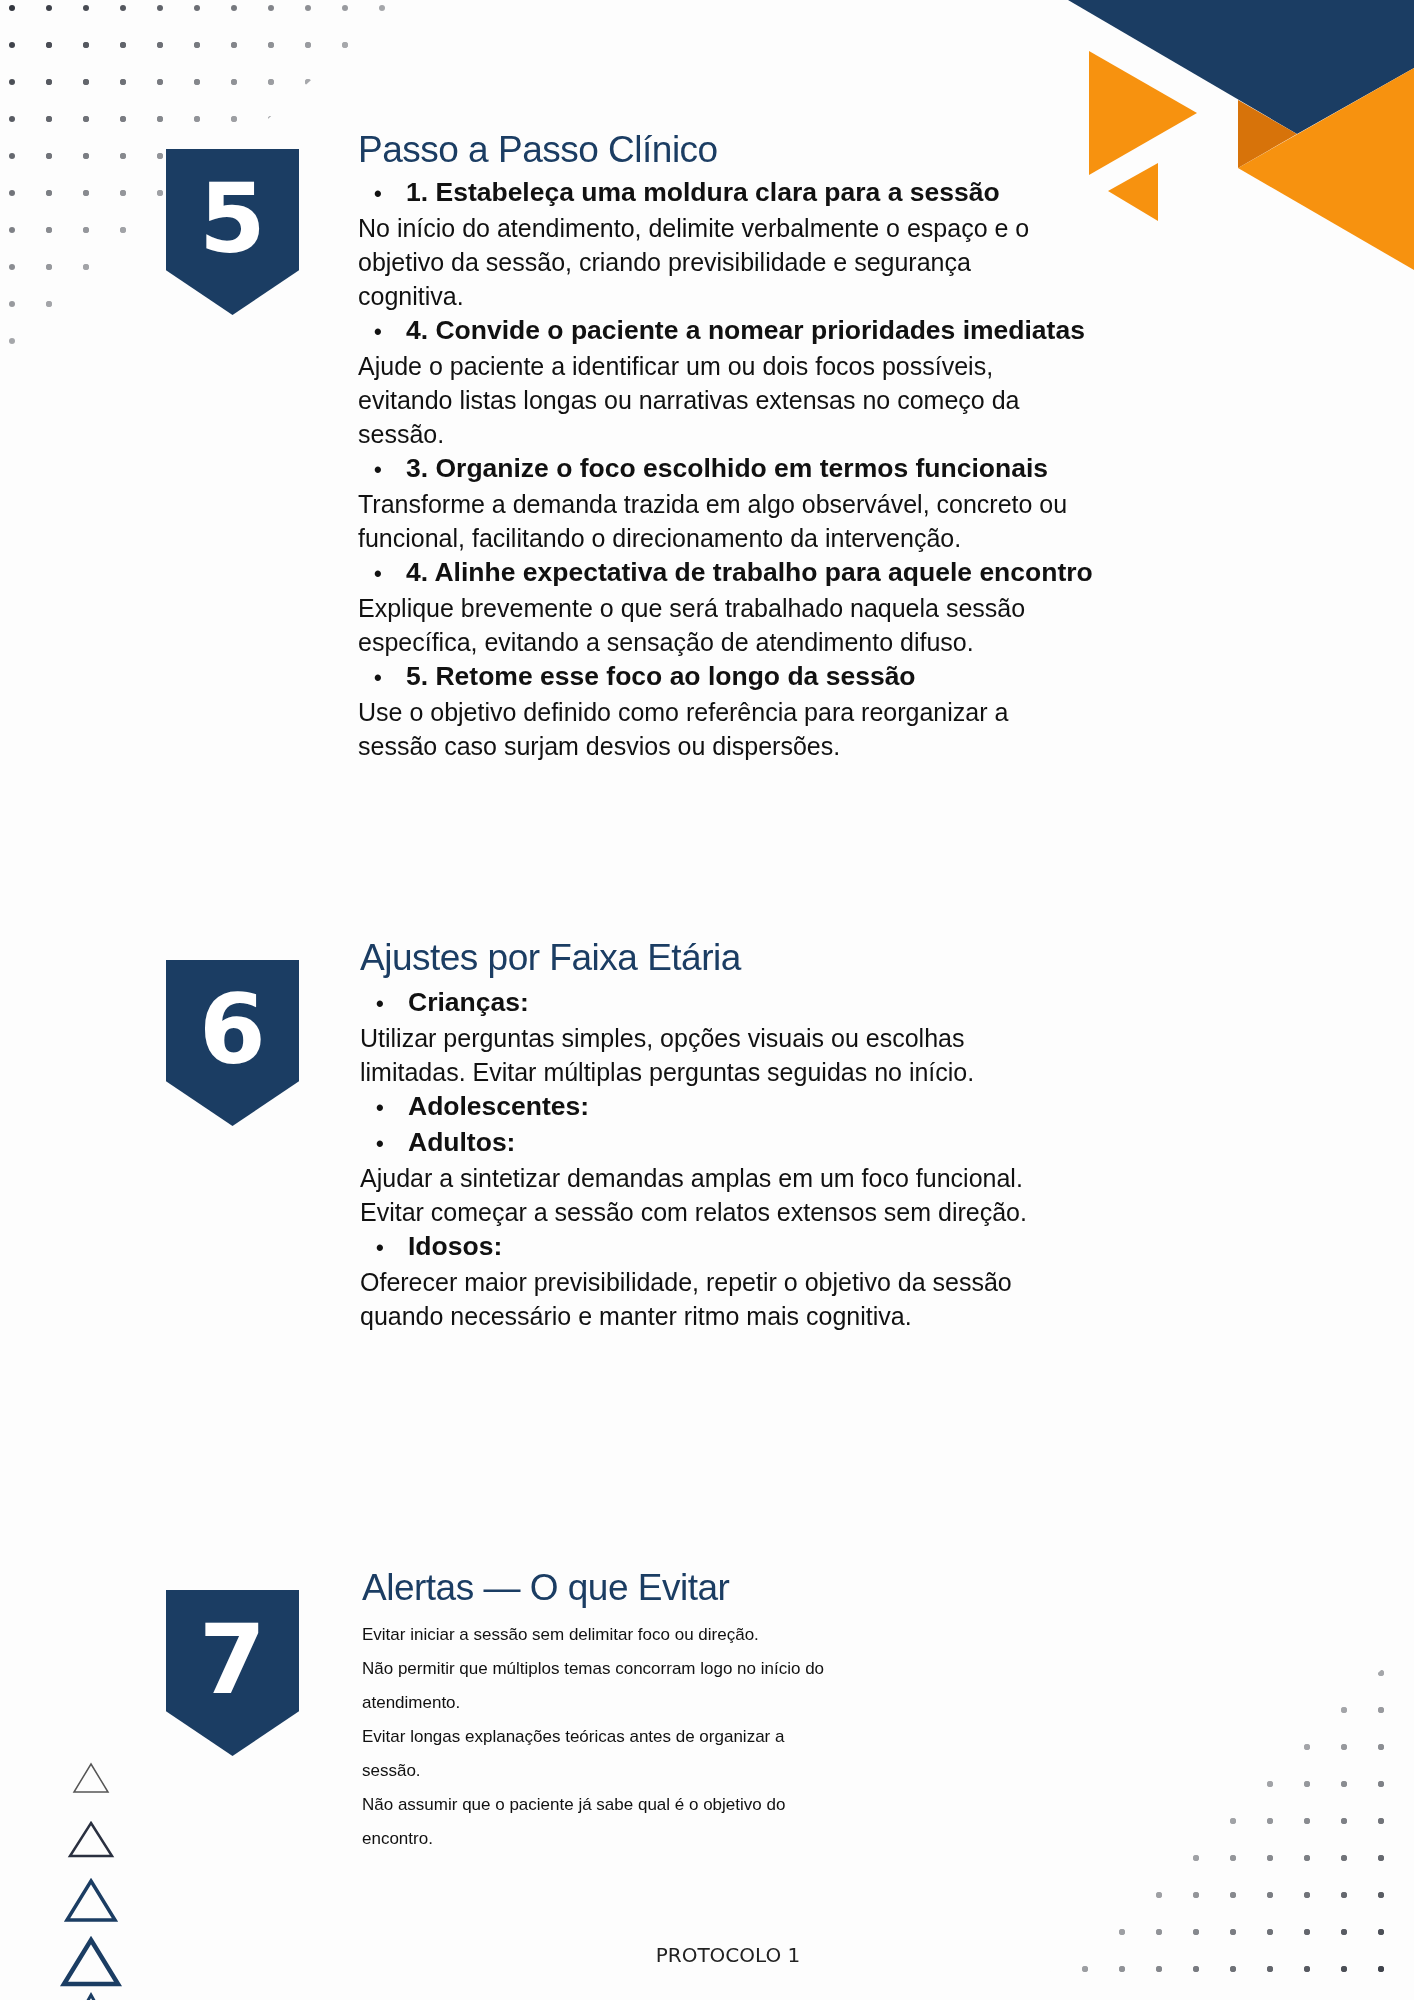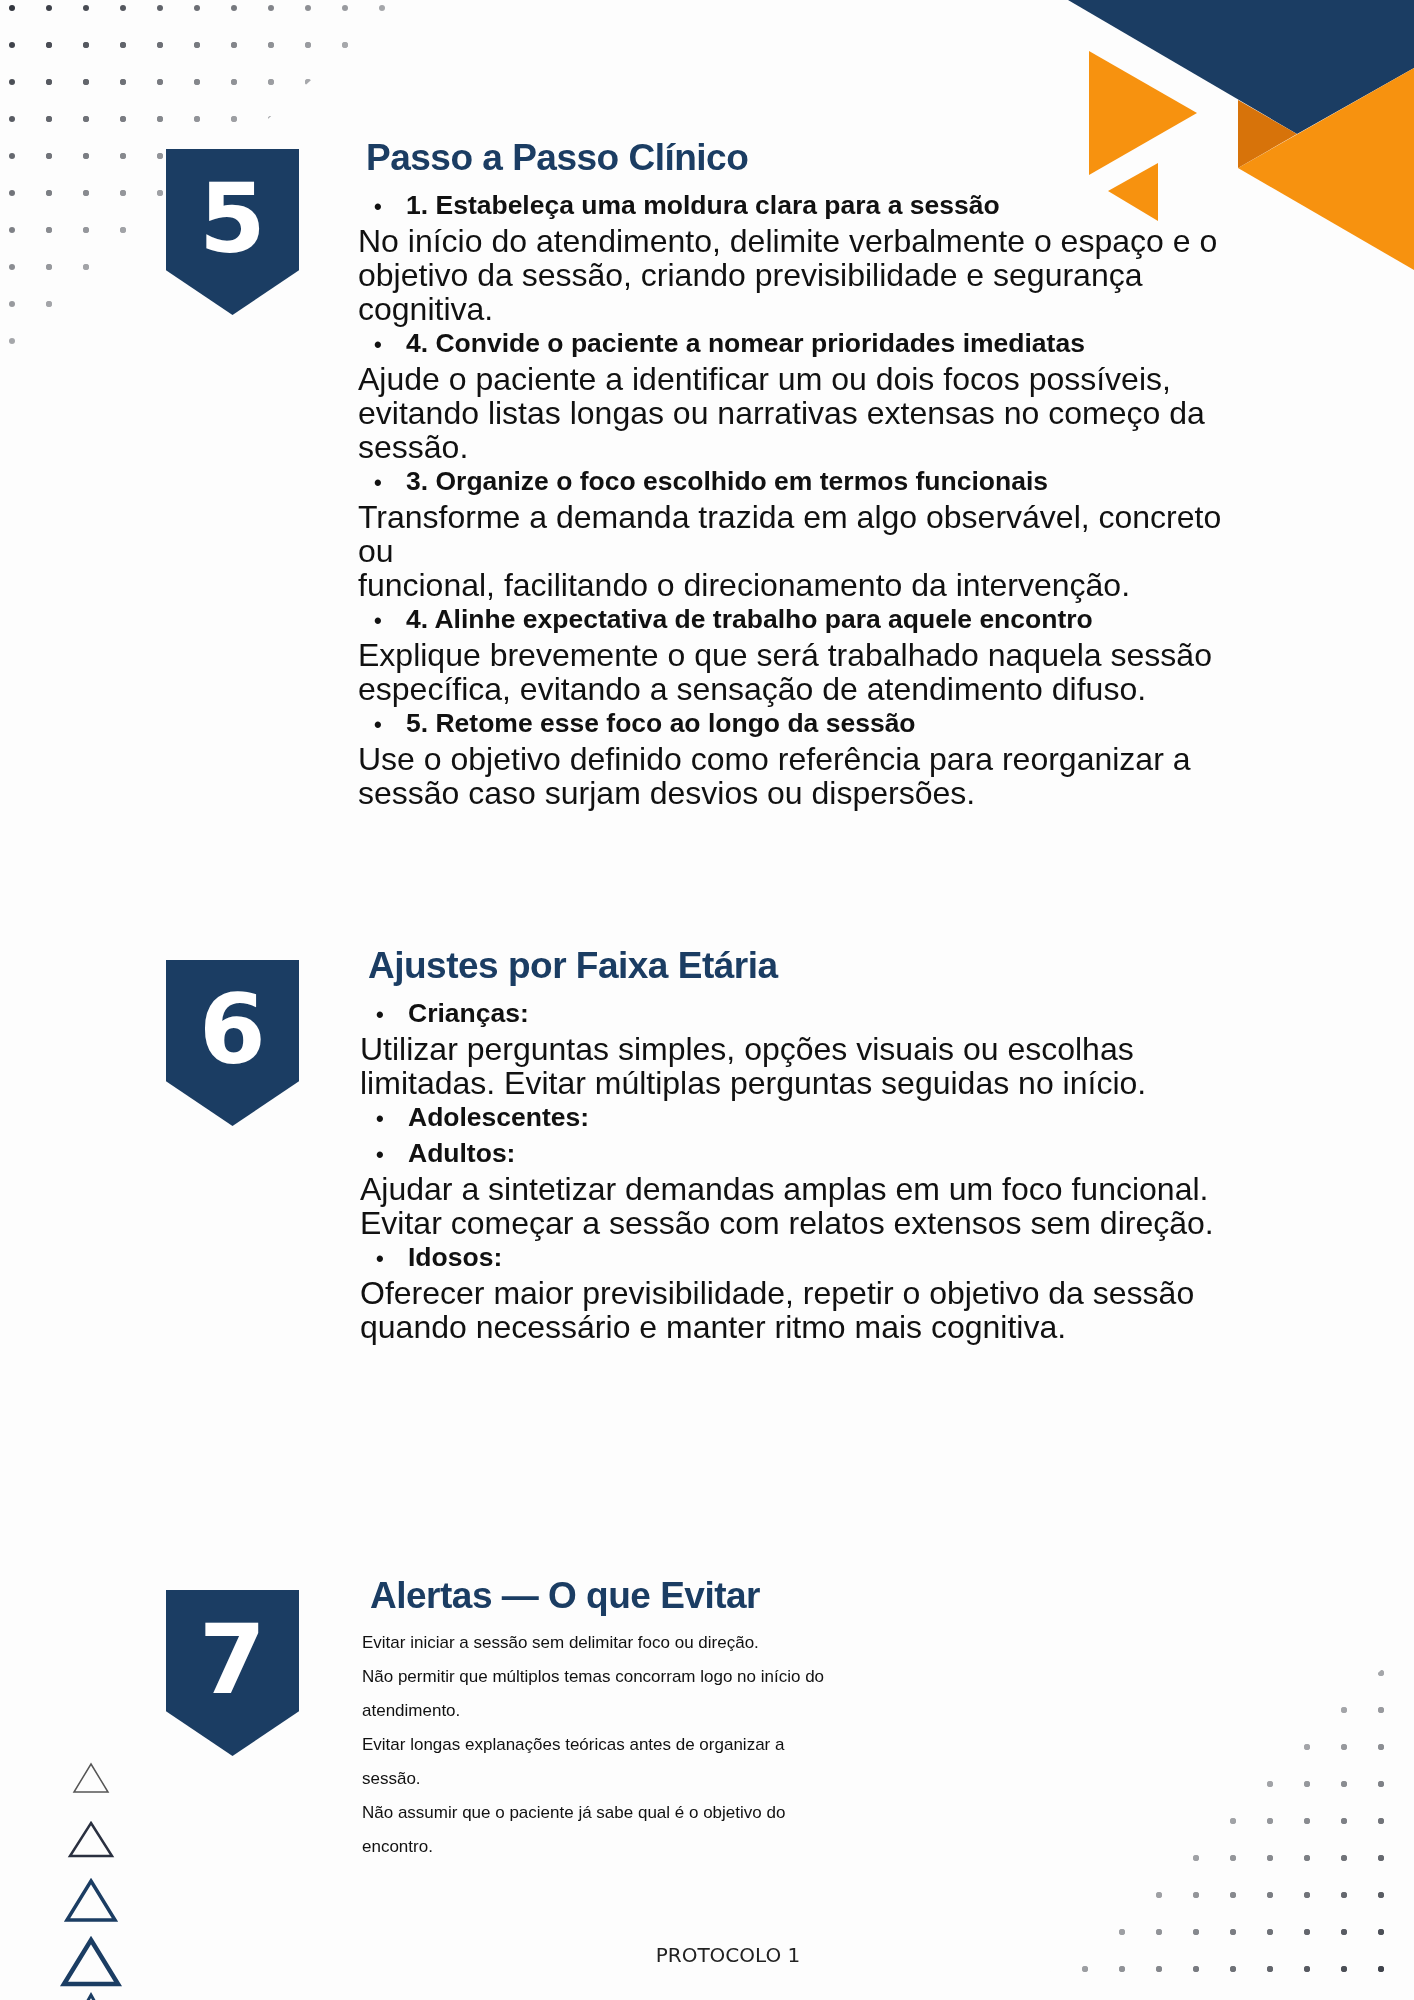--- a/index.html
+++ b/index.html
@@ -14,30 +14,30 @@
     position:absolute; left:166px; width:133px; height:166px;
     background:#1b3d63;
     clip-path: polygon(0 0, 100% 0, 100% 73%, 50% 100%, 0 73%);
     color:#fff; font-weight:700; font-size:96px;
     font-family:"DejaVu Sans", sans-serif;
     display:flex; justify-content:center; align-items:flex-start;
     box-sizing:border-box; padding-top:22px; line-height:1;
   }
   .section { position:absolute; left:358px; width:880px; }
   .section h2 {
-    margin:8px; font-size:37px; font-weight:700; color:#1b3d63;
+    margin:0; font-size:37px; font-weight:400; color:#1b3d63;
     font-family:"Liberation Sans", sans-serif; letter-spacing:-0.5px;
     line-height:44px;
   }
   .item-head {
     display:flex; align-items:baseline; font-weight:700; font-size:26.5px;
     line-height:34px; margin-left:16px;
   }
   .item-head .bullet { width:32px; font-size:22px; }
-  .item-body { font-size:32px; line-height:34px; }
+  .item-body { font-size:25px; line-height:34px; }
   .alerts .line { font-size:17px; line-height:34px; }
   .footer {
     position:absolute; left:0; width:1414px; top:1943px; text-align:center;
     font-size:20px; color:#222; font-family:"DejaVu Sans", sans-serif;padding-left:21px;
   }
 </style>
 </head>
 <body>
 
 <svg class="bg-deco" viewBox="0 0 1414 2000" xmlns="http://www.w3.org/2000/svg">

